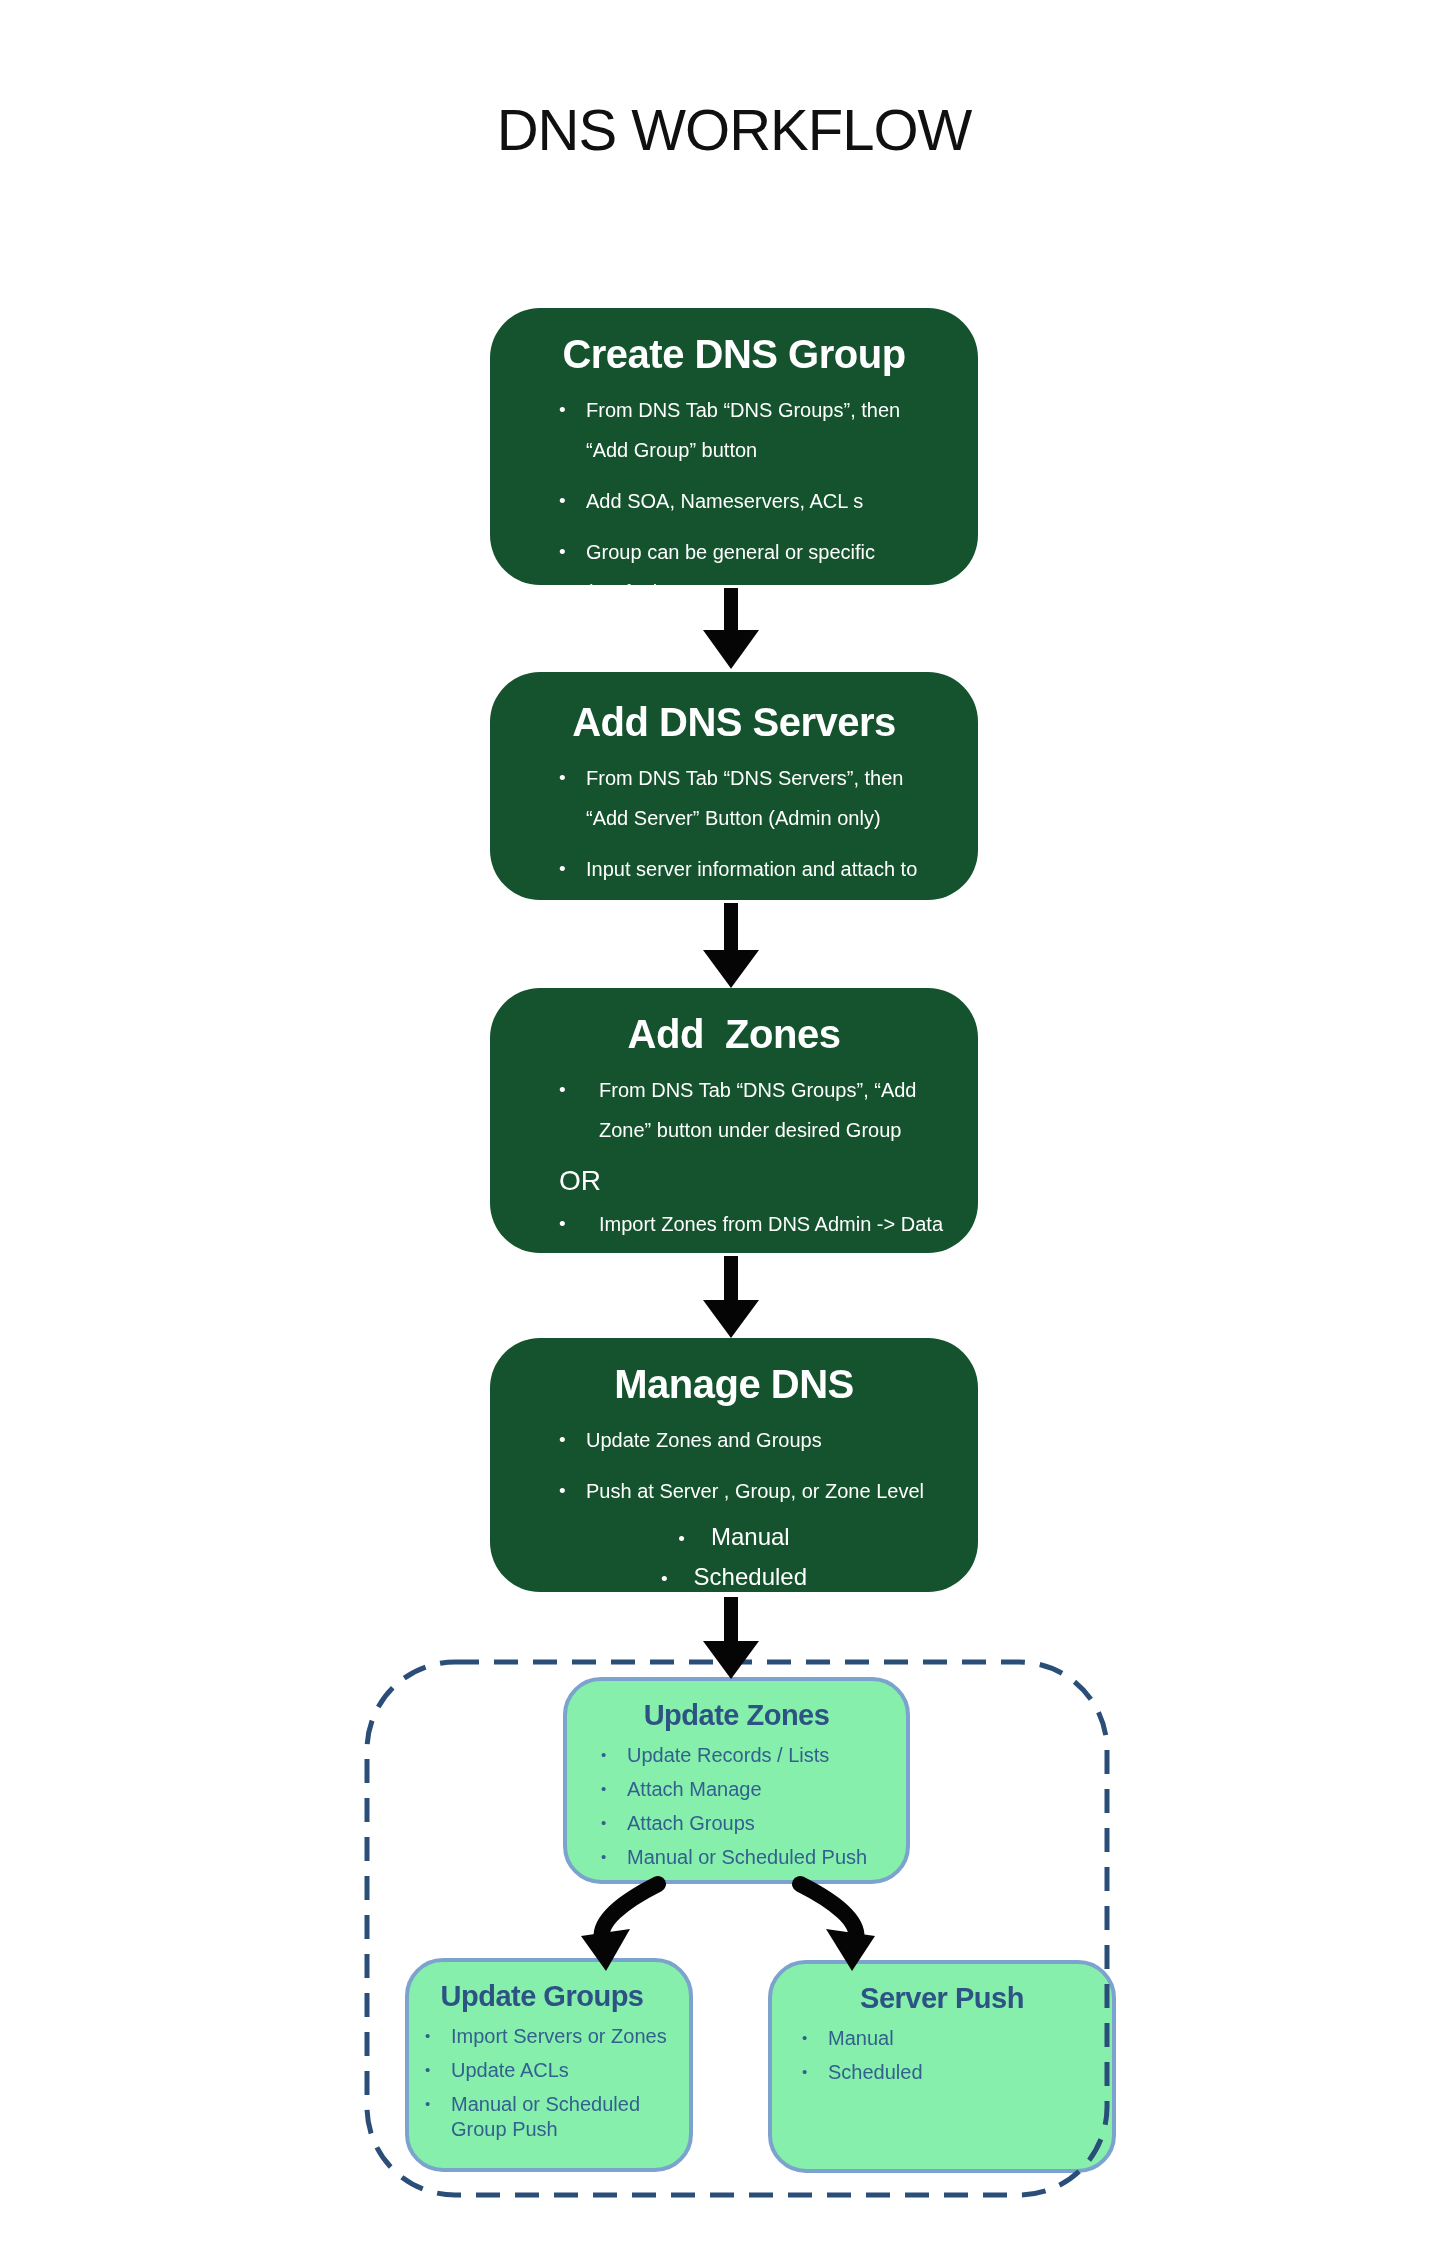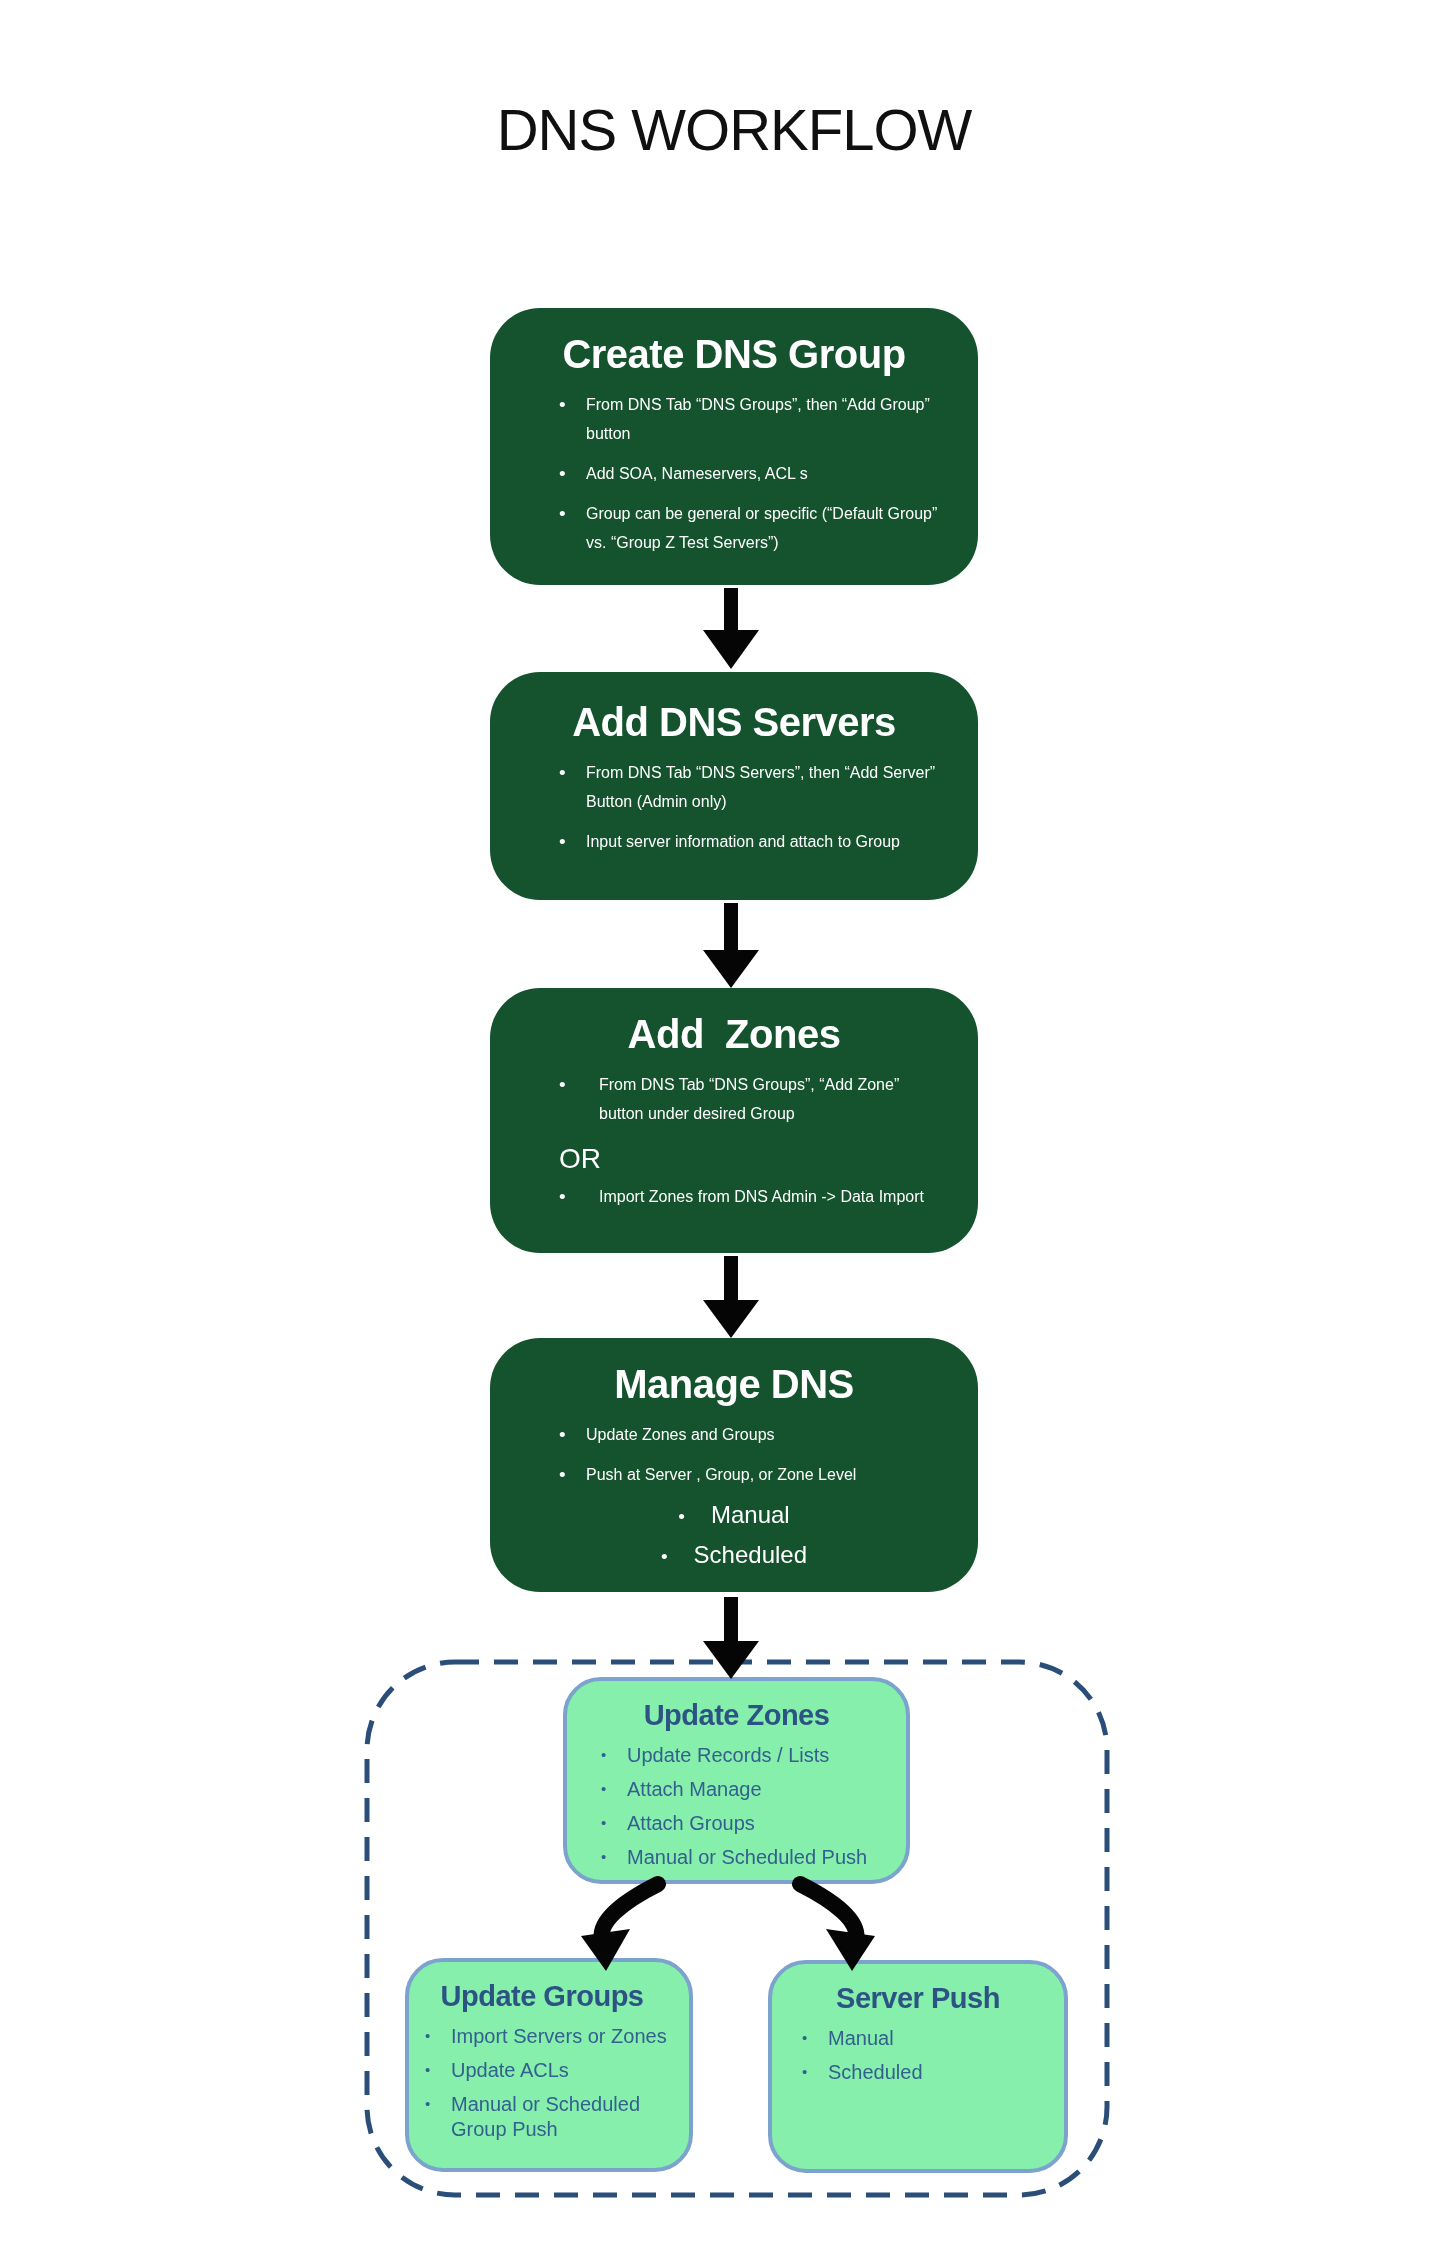--- a/index.html
+++ b/index.html
@@ -25,40 +25,40 @@
   #fb3 { top:988px; height:265px; }
   #fb4 { top:1338px; height:254px; }
 
   .flowbox h2 {
     margin:0 0 13px 0; text-align:center;
     font-size:40px; font-weight:bold; letter-spacing:-0.5px; white-space:pre;
   }
   .flowbox ul { list-style:none; margin:0; padding:0 0 0 35px; }
   .flowbox li {
     position:relative; padding-left:27px;
-    font-size:16px; line-height:29px; margin-bottom:11px;
+    font-size:20px; line-height:40px; margin-bottom:11px;
   }
   .flowbox li::before {
     content:"•"; position:absolute; left:0; top:0; font-size:19px;
   }
   #fb3 li { padding-left:40px; }
   .or-label { font-size:28px; line-height:29px; margin:16px 0 9px 35px; }
 
   .sub-bullets { text-align:center; margin-top:2px; }
   .sub-row { font-size:24px; line-height:29px; margin-bottom:9px; }
   .sub-row::before { content:"•"; font-size:19px; margin-right:26px; }
 
   
   .detailbox {
     position:absolute; box-sizing:border-box; background:#86efac;
     border:4px solid #7ca3cd; border-radius:38px; color:#33608f;
   }
   #dz { left:563px; top:1677px; width:347px; height:207px; padding:12px 18px 0 18px; }
   #dg { left:405px; top:1958px; width:288px; height:214px; padding:12px 14px 0 0; }
-  #sp { left:768px; top:1960px; width:300px; height:213px; padding:12px 14px 0 14px; }
+  #sp { left:768px; top:1960px; width:348px; height:213px; padding:12px 14px 0 14px; }
 
   .detailbox h3 {
     margin:6px 0 11px 0; text-align:center;
     font-size:29px; font-weight:bold; color:#2d5384; letter-spacing:-0.5px;
   }
   .detailbox ul { list-style:none; margin:0; padding:0 0 0 16px; }
   .detailbox li {
     position:relative; padding-left:26px;
     font-size:20px; line-height:25px; margin-bottom:9px;
   }

